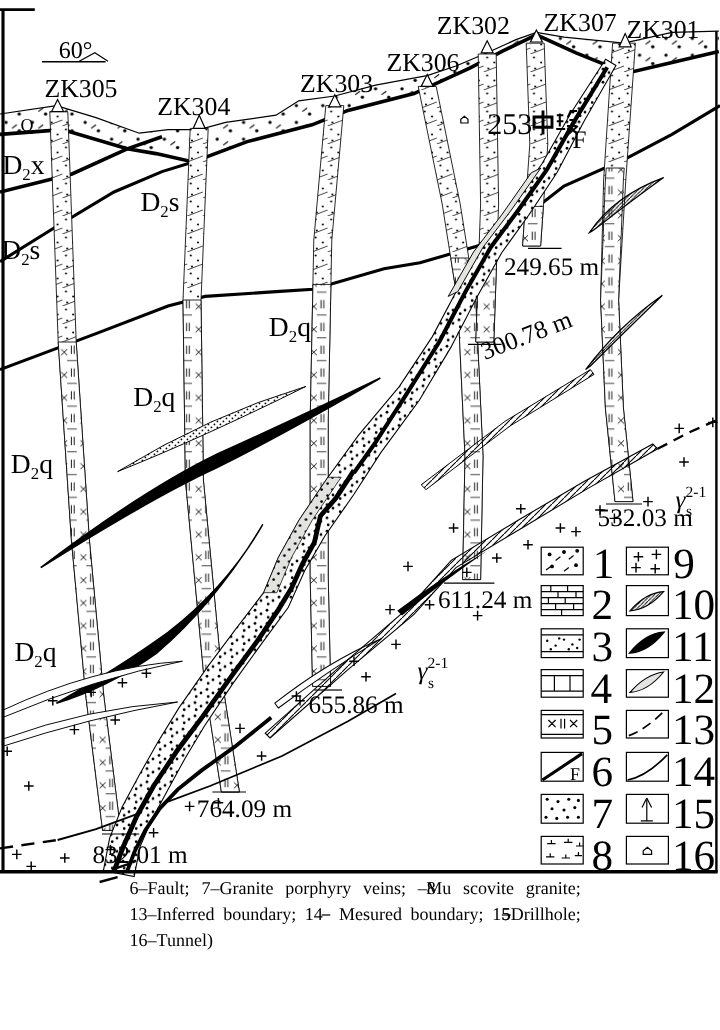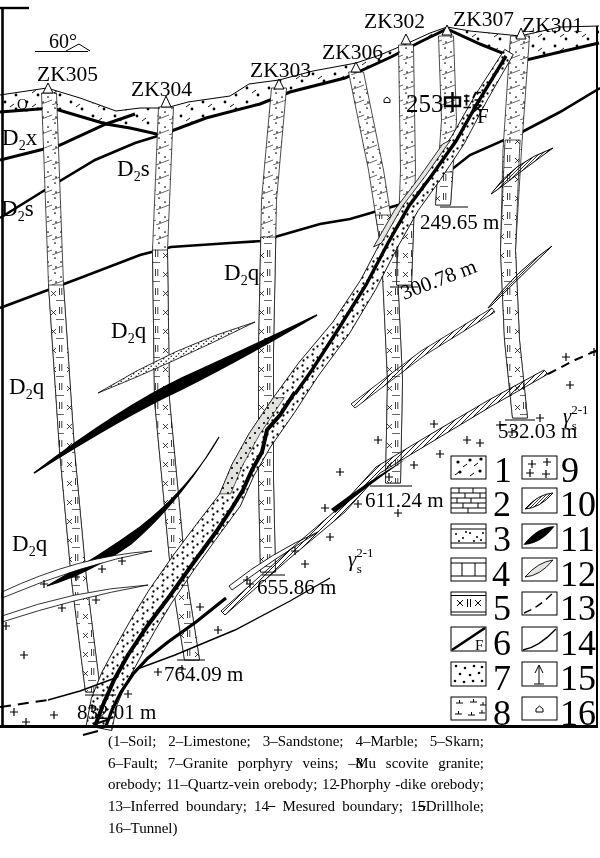--- a/index.html
+++ b/index.html
@@ -436,19 +436,17 @@
 
 <g>
 <rect x="522" y="697" width="35" height="23" fill="#fff" stroke="#000" stroke-width="1"></rect>
 <path d="M536,712 v-3 l3.5,-3 l3.5,3 v3 Z" fill="none" stroke="#000" stroke-width="1"></path>
 <text x="560" y="725" font-size="36">16</text>
 </g>
 </g>
 </svg>
 
 <div class="cap">
-<div class="j">(1–Soil;&nbsp; 2–Limestone;&nbsp; 3–Sandstone;&nbsp; 4–Marble;&nbsp; 5–Skarn;</div>
 <div class="j">6–Fault; 7–Granite porphyry veins; –8<span style="margin-left:-8px">Mu</span> scovite granite;</div>
-<div class="j">orebody; 11–Quartz-vein orebody; 12<span style="margin-left:-2px">-</span>Phorphy -dike orebody;</div>
 <div class="j">13–Inferred boundary; 14<span style="margin-left:-1px;text-decoration:line-through">&nbsp;</span> Mesured boundary; 15<span style="margin-left:-7px;text-decoration:line-through">5</span>Drillhole;</div>
 <div>16–Tunnel)</div>
 </div>
 </div>
 
 </body></html>

